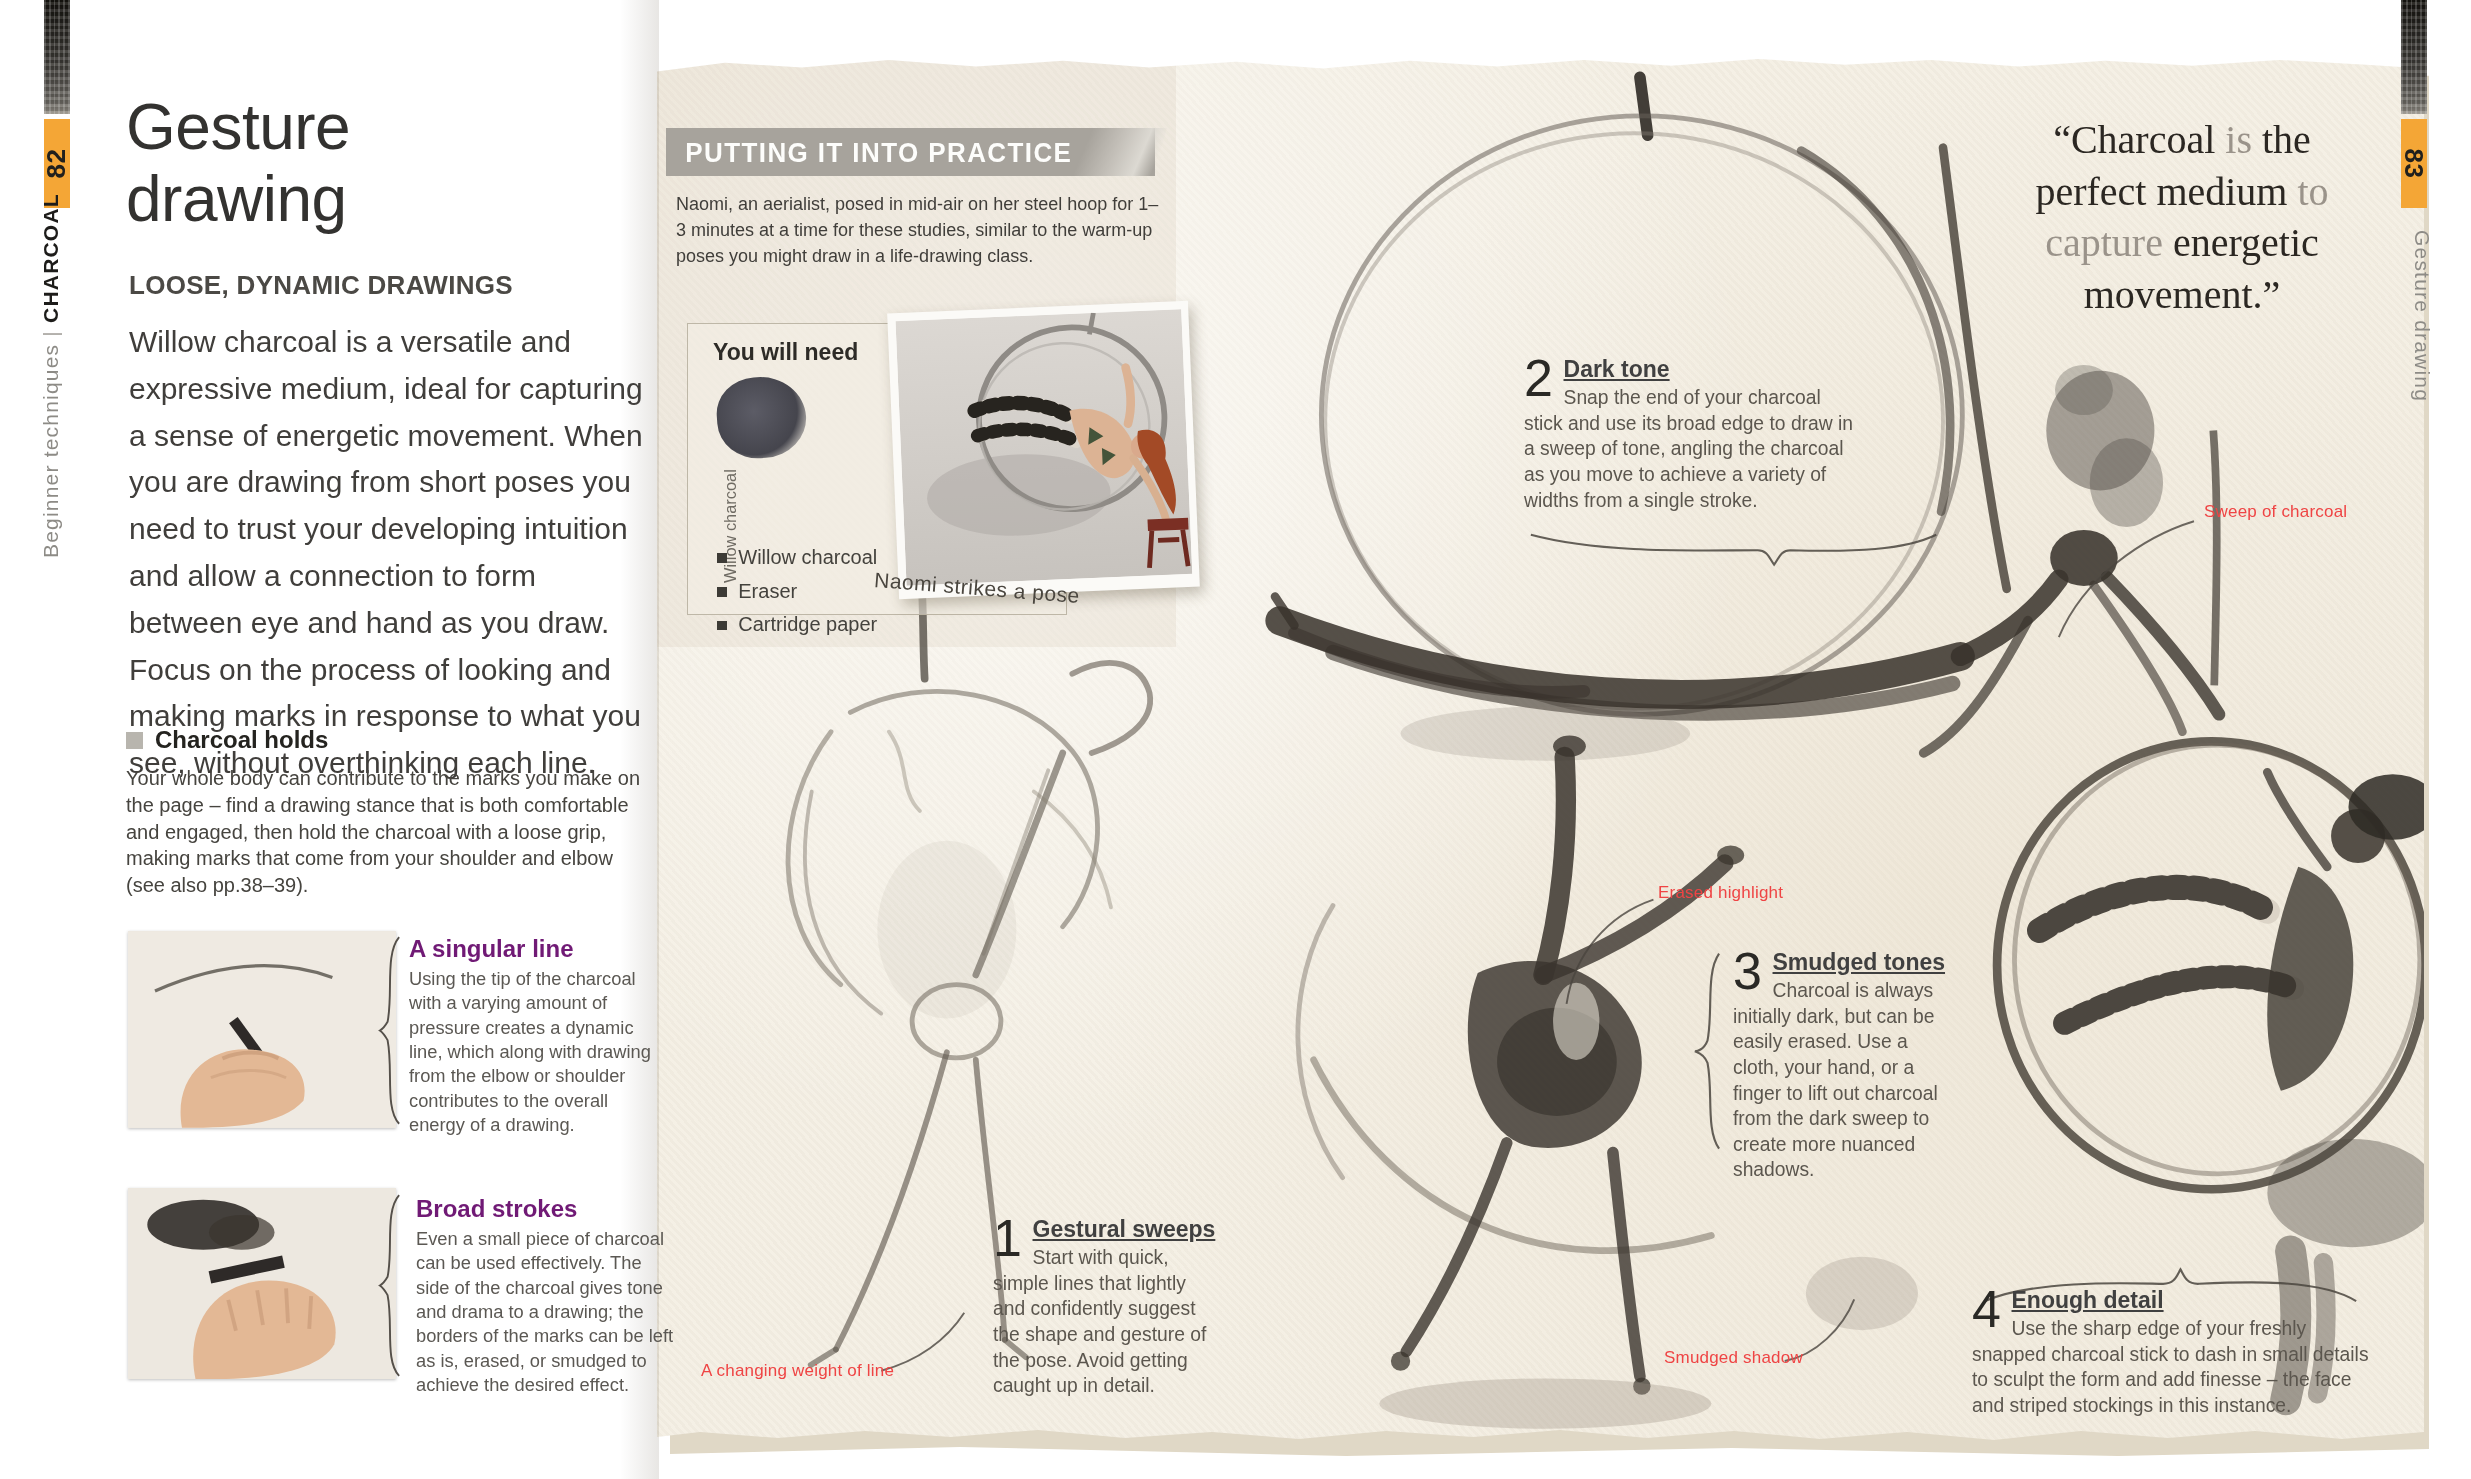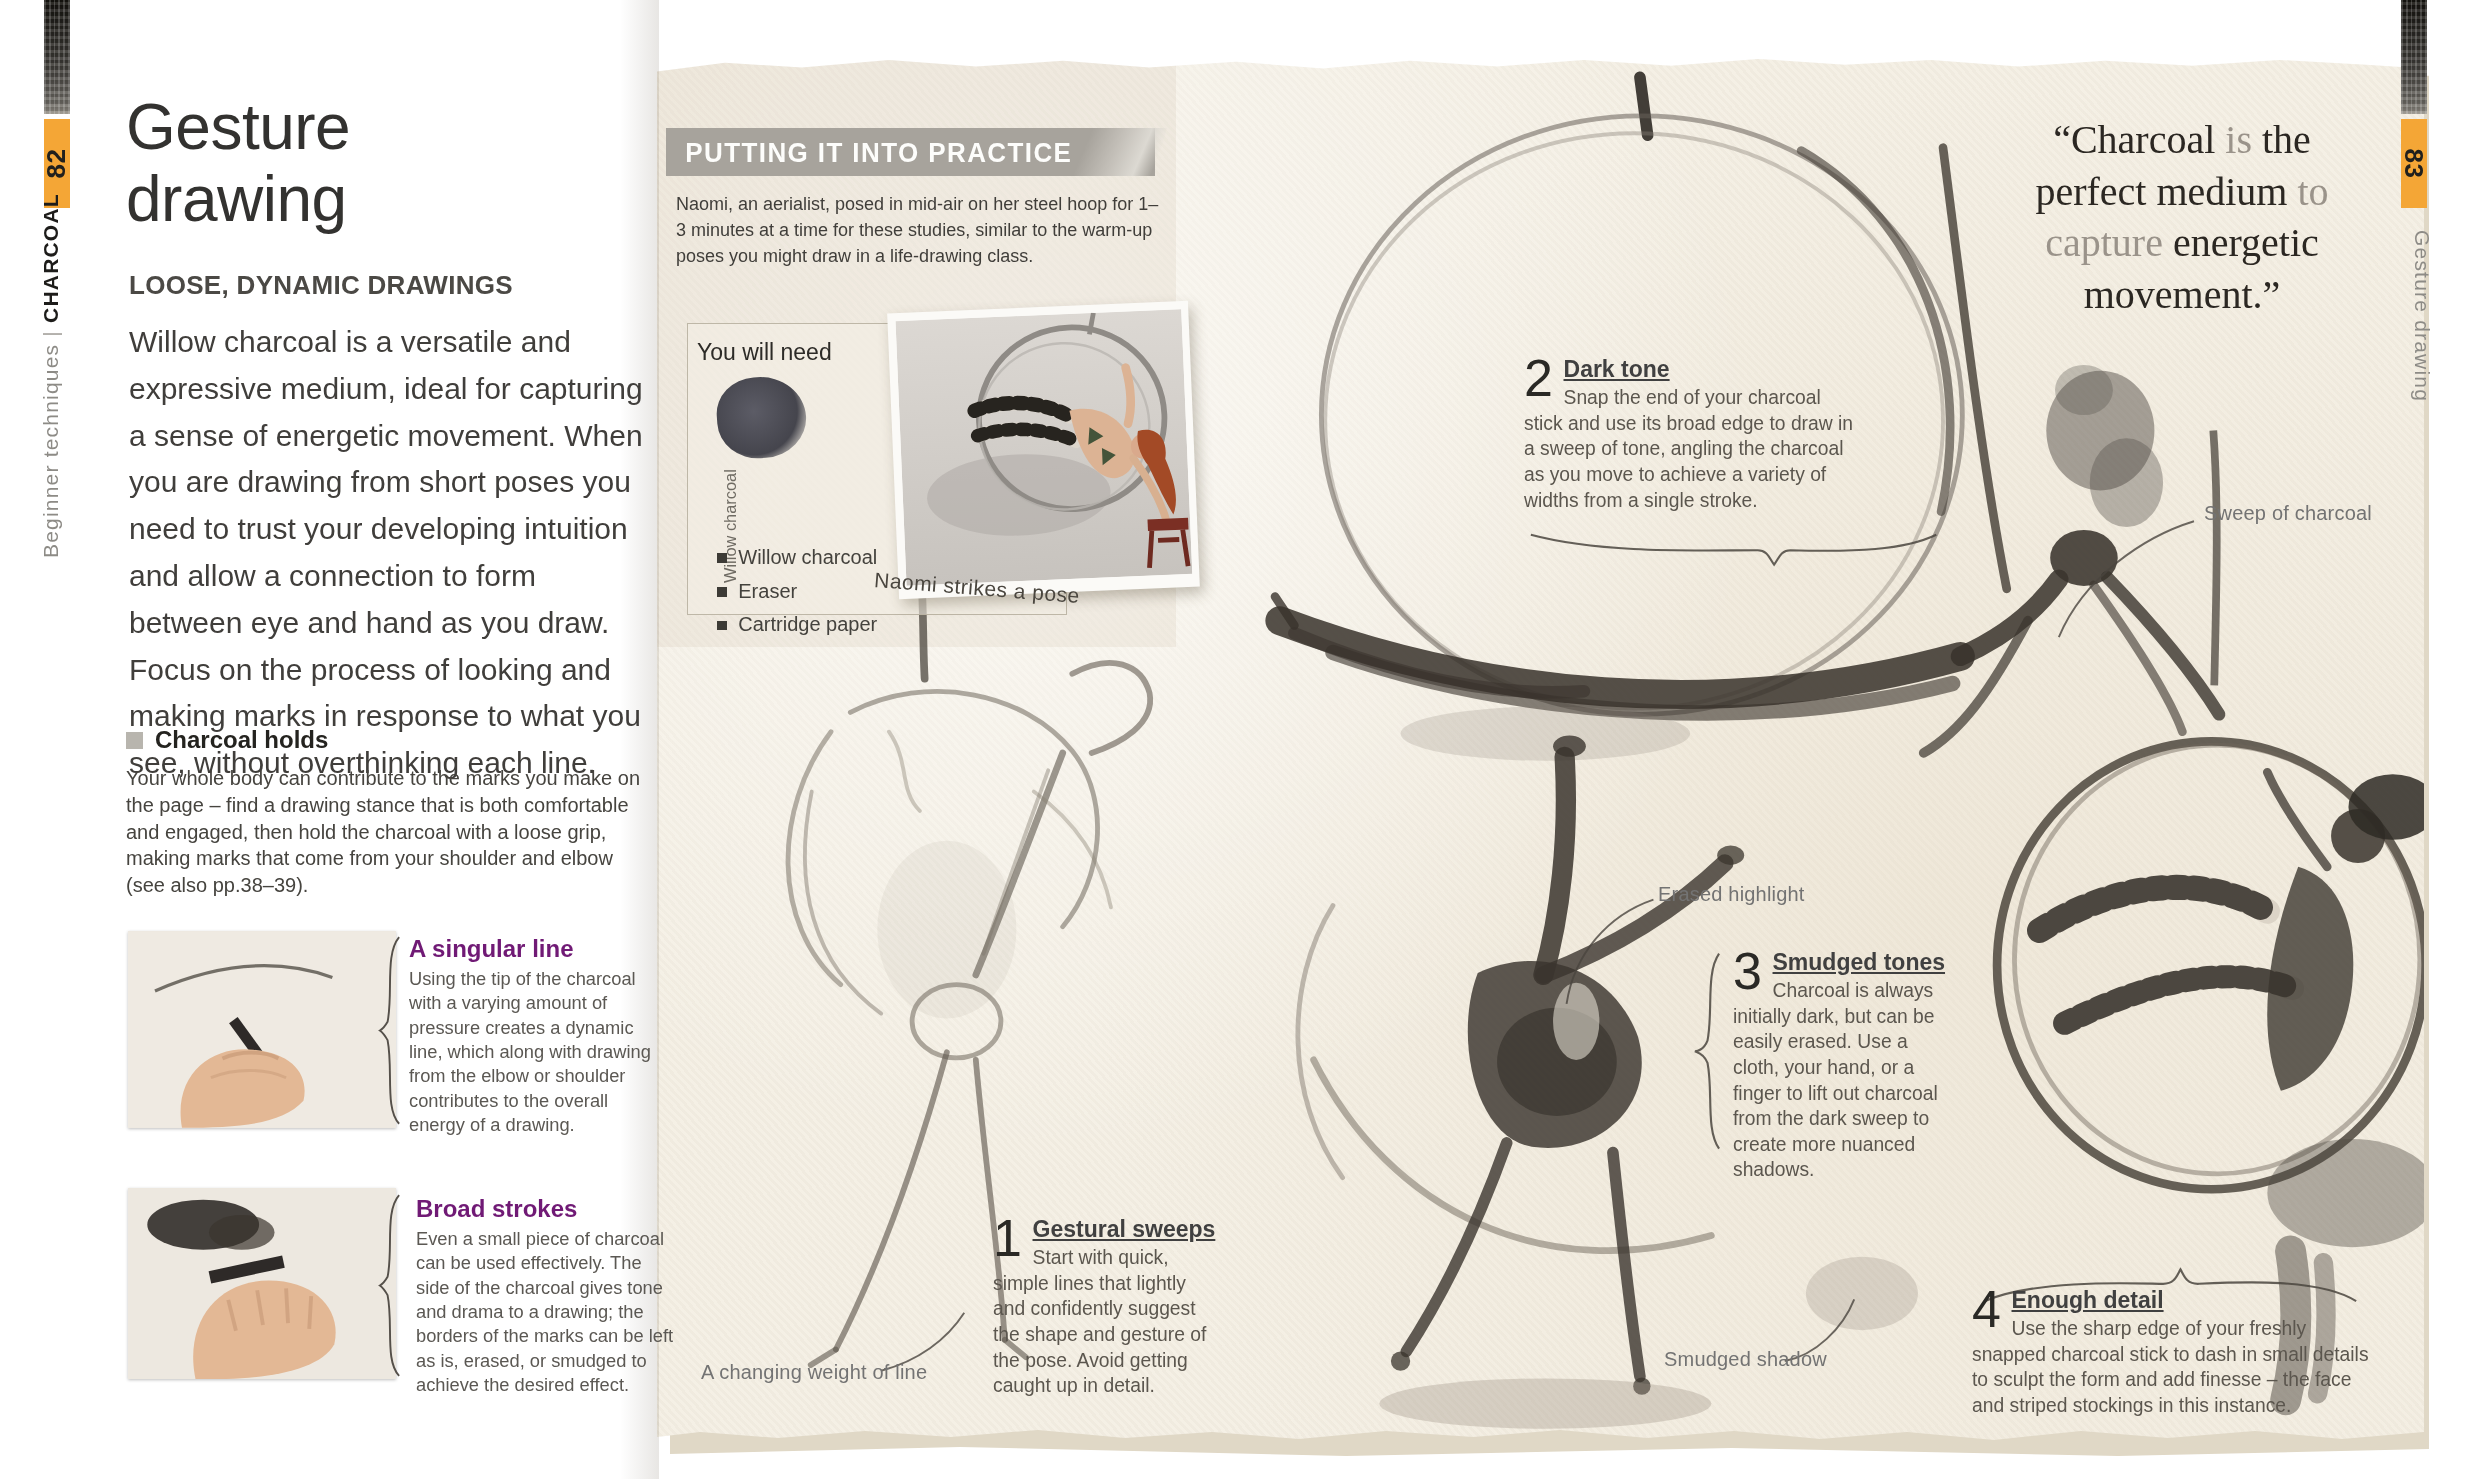--- a/index.html
+++ b/index.html
@@ -90,21 +90,21 @@
     content:"";position:absolute;right:-5.8px;top:0;width:83px;height:48px;
     background:linear-gradient(100deg, rgba(167,163,156,0) 10%, #c3bfb8 45%, #dcd9d2 75%, rgba(220,217,210,0) 95%);
     transform:skewX(-14deg);
   }
   .practice-bar .ph{color:#fdfdfb;font-size:26px;font-weight:bold;letter-spacing:1.4px;transform:scaleY(1.08);}
   .practice-intro{left:676px;top:191px;width:488px;font-size:18px;line-height:1.45;color:#403e3a;}
 
   .ywn-box{
     left:687px;top:323px;width:378px;height:290px;border:1.9px solid #beb7a7;background:rgba(244,239,228,.6);
   }
-  .ywn-head{position:absolute;left:9px;top:15.4px;font-size:23px;font-weight:normal;color:#2d2b27;}
+  .ywn-head{position:absolute;left:25px;top:15.4px;font-size:23px;font-weight:bold;color:#2d2b27;}
   .ywn-swatch{
     position:absolute;left:29px;top:53px;width:89px;height:81px;
     border-radius:46% 54% 50% 48%;transform:rotate(-4deg);
     background:radial-gradient(circle at 42% 42%, #5c5c66, #45454d 62%, rgba(69,69,77,.25) 82%, rgba(69,69,77,0) 95%);
   }
   .ywn-vlabel{
     position:absolute;left:33px;top:259px;width:126px;font-size:16.4px;line-height:1.15;color:#6f6b63;
     transform:rotate(-90deg);transform-origin:0 0;
   }
   .ywn-list{position:absolute;left:29px;top:222px;list-style:none;margin:0;padding:0;}
@@ -126,21 +126,21 @@
     font-family:"Liberation Serif","DejaVu Serif",serif;
     font-size:40px;line-height:1.29;color:#2b2722;
   }
   .quote .light{color:#9a938a;}
 
   
   .step{position:absolute;}
   .step-num{float:left;font-size:52px;line-height:46px;font-weight:400;color:#2a2925;margin-right:10.6px;}
   .step-title{display:block;font-size:23px;font-weight:bold;color:#404040;padding-top:1px;text-decoration:underline;}
   .step-body{display:block;font-size:19.3px;line-height:1.33;color:#5b564e;margin-top:1.9px;}
-  .lbl{position:absolute;font-size:20px;color:#737373;letter-spacing:0.2px;}
+  .lbl{position:absolute;font-size:17px;color:#ef4444;letter-spacing:0.2px;}
 
   .sketch-svg{left:657px;top:56px;pointer-events:none;}
   .small-svg{pointer-events:none;}
 </style>
 </head>
 <body>
 
 <div class="abs paper-under"></div>
 <div class="abs paper">
   <div class="panel"></div>

